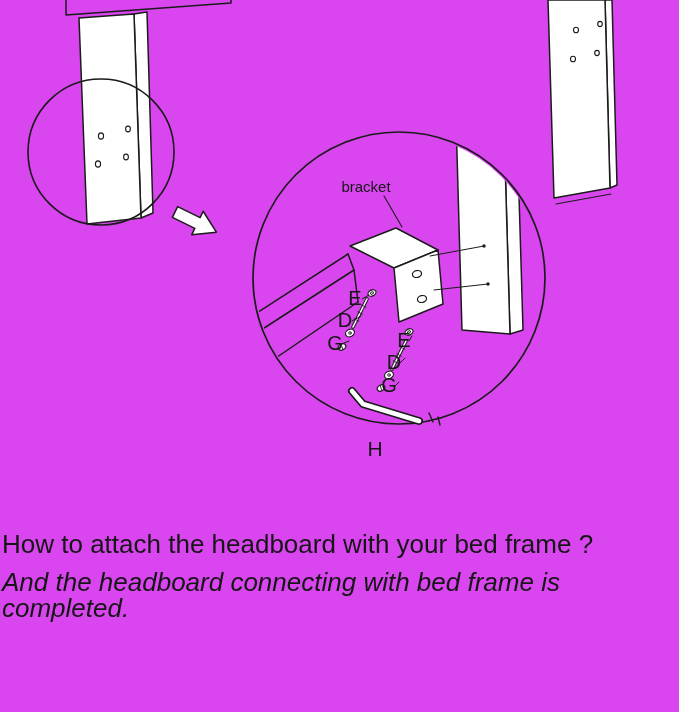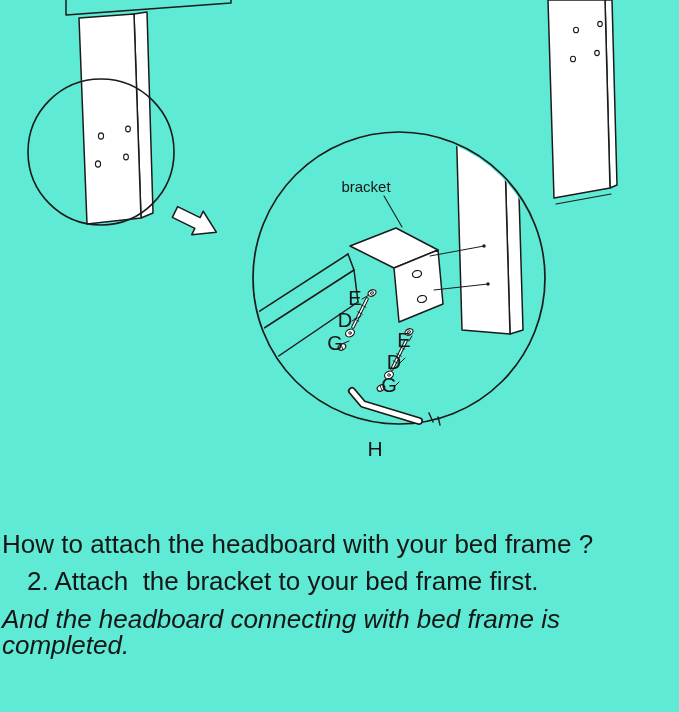--- a/index.html
+++ b/index.html
@@ -1,20 +1,20 @@
 <!DOCTYPE html>
 <html><head>
 <meta charset="utf-8">
 <style>
   html, body { margin: 0; padding: 0; background: #ffffff; }
   .page {
     position: relative;
     width: 679px;
     height: 712px;
-    background: #5eead4;
+    background: #d946ef;
     overflow: hidden;
     font-family: "Liberation Sans", sans-serif;
     color: #161616;
   }
   .diagram-svg { position: absolute; top: 0; left: 0; display: block; }
   .diagram-svg text {
     font-family: "Liberation Sans", sans-serif;
     fill: #161616;
     stroke: none;
   }
@@ -162,17 +162,16 @@
     <text x="345" y="327" font-size="20" text-anchor="middle">D</text>
     <text x="335" y="350" font-size="20" text-anchor="middle">G</text>
     <text x="404" y="347" font-size="20" text-anchor="middle">E</text>
     <text x="394" y="369" font-size="20" text-anchor="middle">D</text>
     <text x="389" y="392" font-size="20" text-anchor="middle">G</text>
     <text x="375" y="456" font-size="21" text-anchor="middle">H</text>
   </svg>
 
   <div class="instructions">
     <p class="heading">How to attach the headboard with your bed frame ?</p>
-    <p class="step">2. Attach  the bracket to your bed frame first.</p>
     <p class="footer">And the headboard connecting with bed frame is completed.</p>
   </div>
 
 </div>
 
 </body></html>

